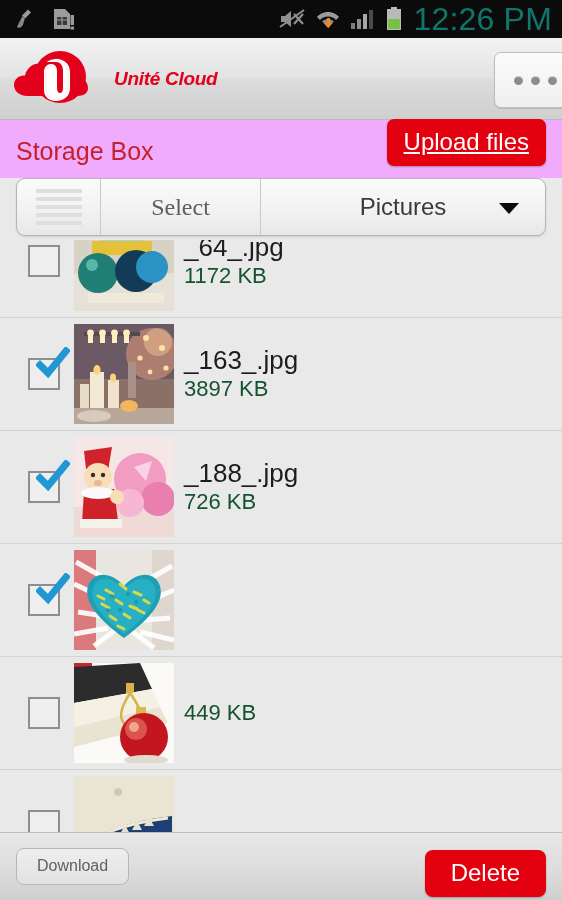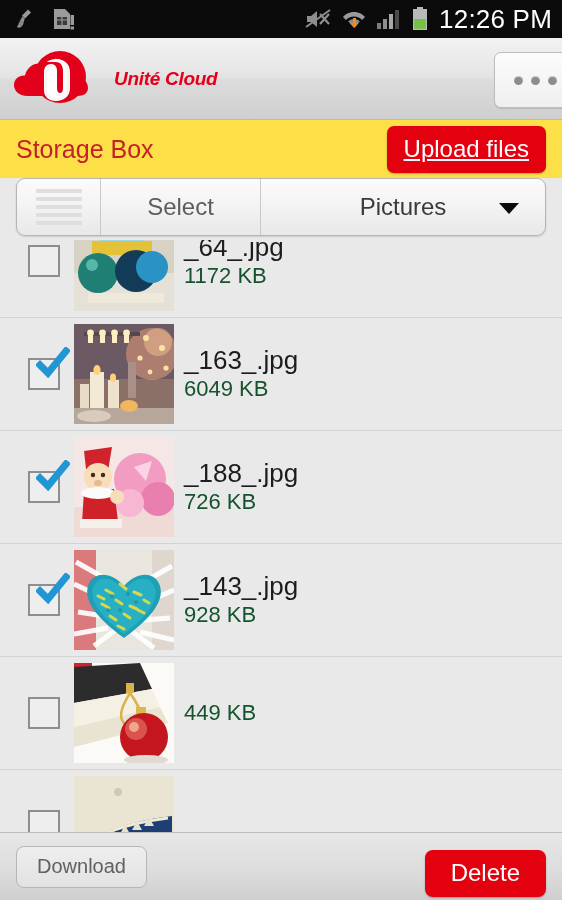--- a/index.html
+++ b/index.html
@@ -25,22 +25,22 @@
     position: relative;
     height: 38px;
     background: #0b0b0b;
     display: flex;
     align-items: center;
     padding: 0 10px 0 14px;
   }
   .status-left { display: flex; align-items: center; gap: 12px; }
   .status-right { margin-left: auto; display: flex; align-items: center; gap: 9px; }
   .status-clock {
-    color: #ffffff;
-    font-size: 26px;
+    color: #0f766e;
+    font-size: 32px;
     letter-spacing: 0.2px;
     margin-left: 10px;
     font-family: "Liberation Sans", sans-serif;
   }
   .sicon { display: inline-block; line-height: 0; }
 
   
   .app-header {
     position: relative;
     height: 82px;
@@ -78,23 +78,23 @@
     width: 9px; height: 9px; border-radius: 50%;
     background: #8c8c8c;
     box-shadow: inset 0 1px 0 rgba(255,255,255,.6);
   }
 
   
   .title-row {
     position: relative;
     height: 58px;
     display: flex;
-    align-items: center;
-    padding: 0 16px;
-    background: #fde047;
+    align-items: flex-end;
+    padding: 12px 16px;
+    background: #f0abfc;
   }
   .page-title {
     color: #c4202a;
     font-size: 25px;
     font-family: "Liberation Sans", sans-serif;
   }
   .upload-btn {
     margin-left: auto;
     background: #e3000f;
     color: #ffffff;
@@ -137,20 +137,21 @@
     border-radius: 1px;
   }
   .seg-select {
     flex: 0 0 160px;
     display: flex;
     align-items: center;
     justify-content: center;
     color: #5d5d5d;
     font-size: 24px;
     border-right: 1px solid #c9c9c9;
+    font-family: Liberation Serif, serif;
   }
   .seg-picker {
     flex: 1;
     position: relative;
     display: flex;
     align-items: center;
     justify-content: center;
     color: #3a3a3a;
     font-size: 24px;
   }
@@ -231,21 +232,21 @@
     border-top: 1px solid #bdbdbd;
     display: flex;
     align-items: center;
     padding: 0 16px;
   }
   .download-btn {
     background: linear-gradient(to bottom, #eeeeee, #e2e2e2);
     border: 1px solid #b6b6b6;
     border-radius: 8px;
     color: #616161;
-    font-size: 20px;
+    font-size: 16px;
     padding: 8px 20px 9px;
     font-family: "Liberation Sans", sans-serif;
   }
   .delete-btn {
     margin-left: auto;
     background: #e3000f;
     border: none;
     border-radius: 8px;
     color: #ffffff;
     font-size: 24px;
@@ -411,21 +412,21 @@
             <rect x="6" y="60" width="9" height="24" fill="#e8dcc6"></rect>
             <ellipse cx="23" cy="46" rx="3.6" ry="5" fill="#ffd27a"></ellipse>
             <ellipse cx="39" cy="54" rx="3" ry="4.4" fill="#ffd27a"></ellipse>
             <ellipse cx="55" cy="82" rx="9" ry="6" fill="#f0b75e"></ellipse>
             <ellipse cx="20" cy="92" rx="17" ry="6" fill="#d8cbbc"></ellipse>
             <rect x="54" y="38" width="8" height="36" fill="#a89088"></rect>
           </svg>
         </div>
         <div class="file-meta">
           <span class="file-name">_163_.jpg</span>
-          <span class="file-size">6049 KB</span>
+          <span class="file-size">3897 KB</span>
         </div>
       </div>
 
       <div class="file-row">
         <div class="checkbox">
           <svg class="check-mark" viewBox="0 0 34 34">
             <path d="M4 18 L12 26 L30 4" fill="none" stroke="#2196d4" stroke-width="7" stroke-linecap="square"></path>
           </svg>
         </div>
         <div class="thumb">
@@ -494,24 +495,20 @@
             </g>
             <g fill="#1b7f96" opacity=".5">
               <circle cx="38" cy="46" r="2"></circle>
                 <circle cx="54" cy="44" r="2"></circle>
               <circle cx="46" cy="60" r="2"></circle>
                 <circle cx="62" cy="52" r="2"></circle>
               <circle cx="34" cy="60" r="2"></circle>
             </g>
           </svg>
         </div>
-        <div class="file-meta">
-          <span class="file-name">_143_.jpg</span>
-          <span class="file-size">928 KB</span>
-        </div>
       </div>
 
       <div class="file-row">
         <div class="checkbox"></div>
         <div class="thumb">
           <svg viewBox="0 0 100 100">
             <rect width="100" height="100" fill="#fbfaf7"></rect>
             <path d="M0 0 h18 v18 H0 Z" fill="#c9252c"></path>
             <path d="M0 4 L66 0 L78 26 L0 40 Z" fill="#2c2c2c"></path>
             <path d="M0 40 L78 26 L86 44 L0 64 Z" fill="#f4f0e4"></path>

